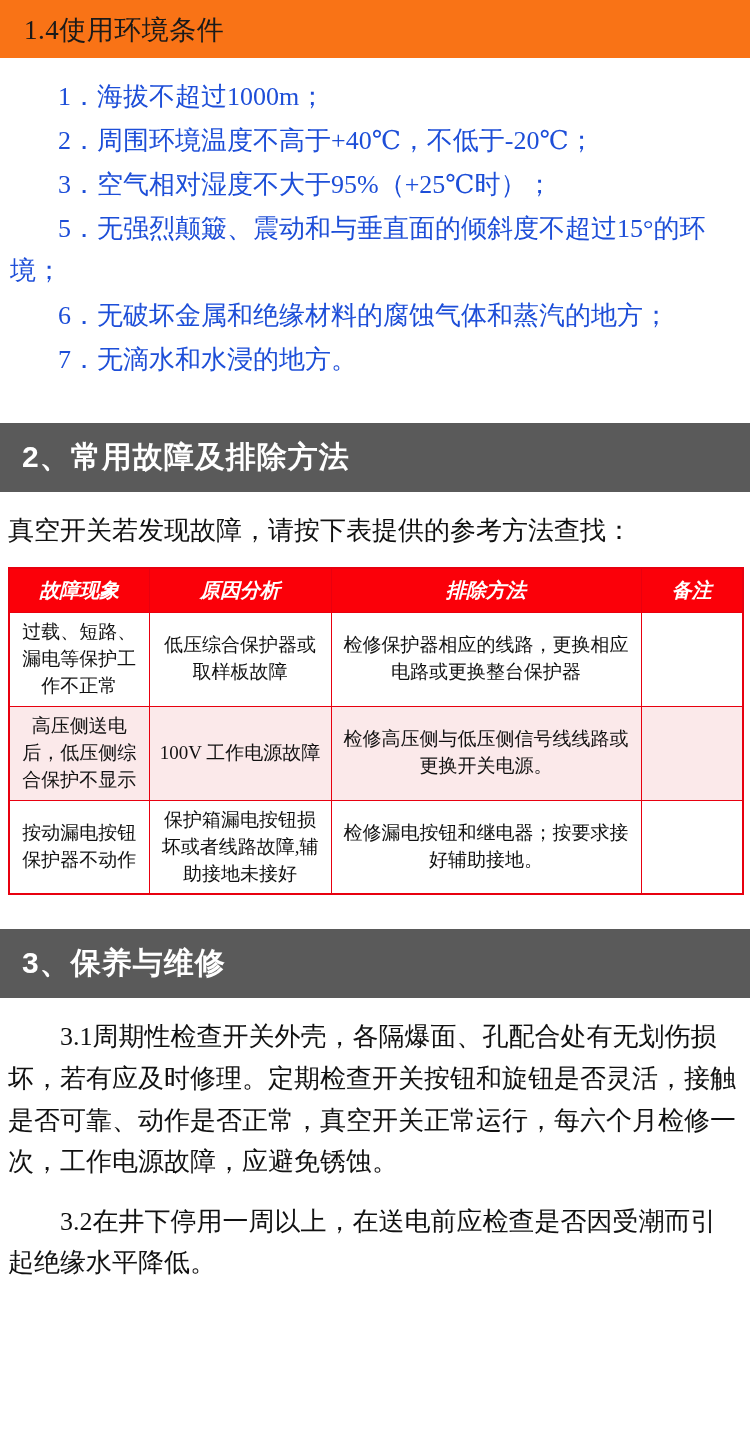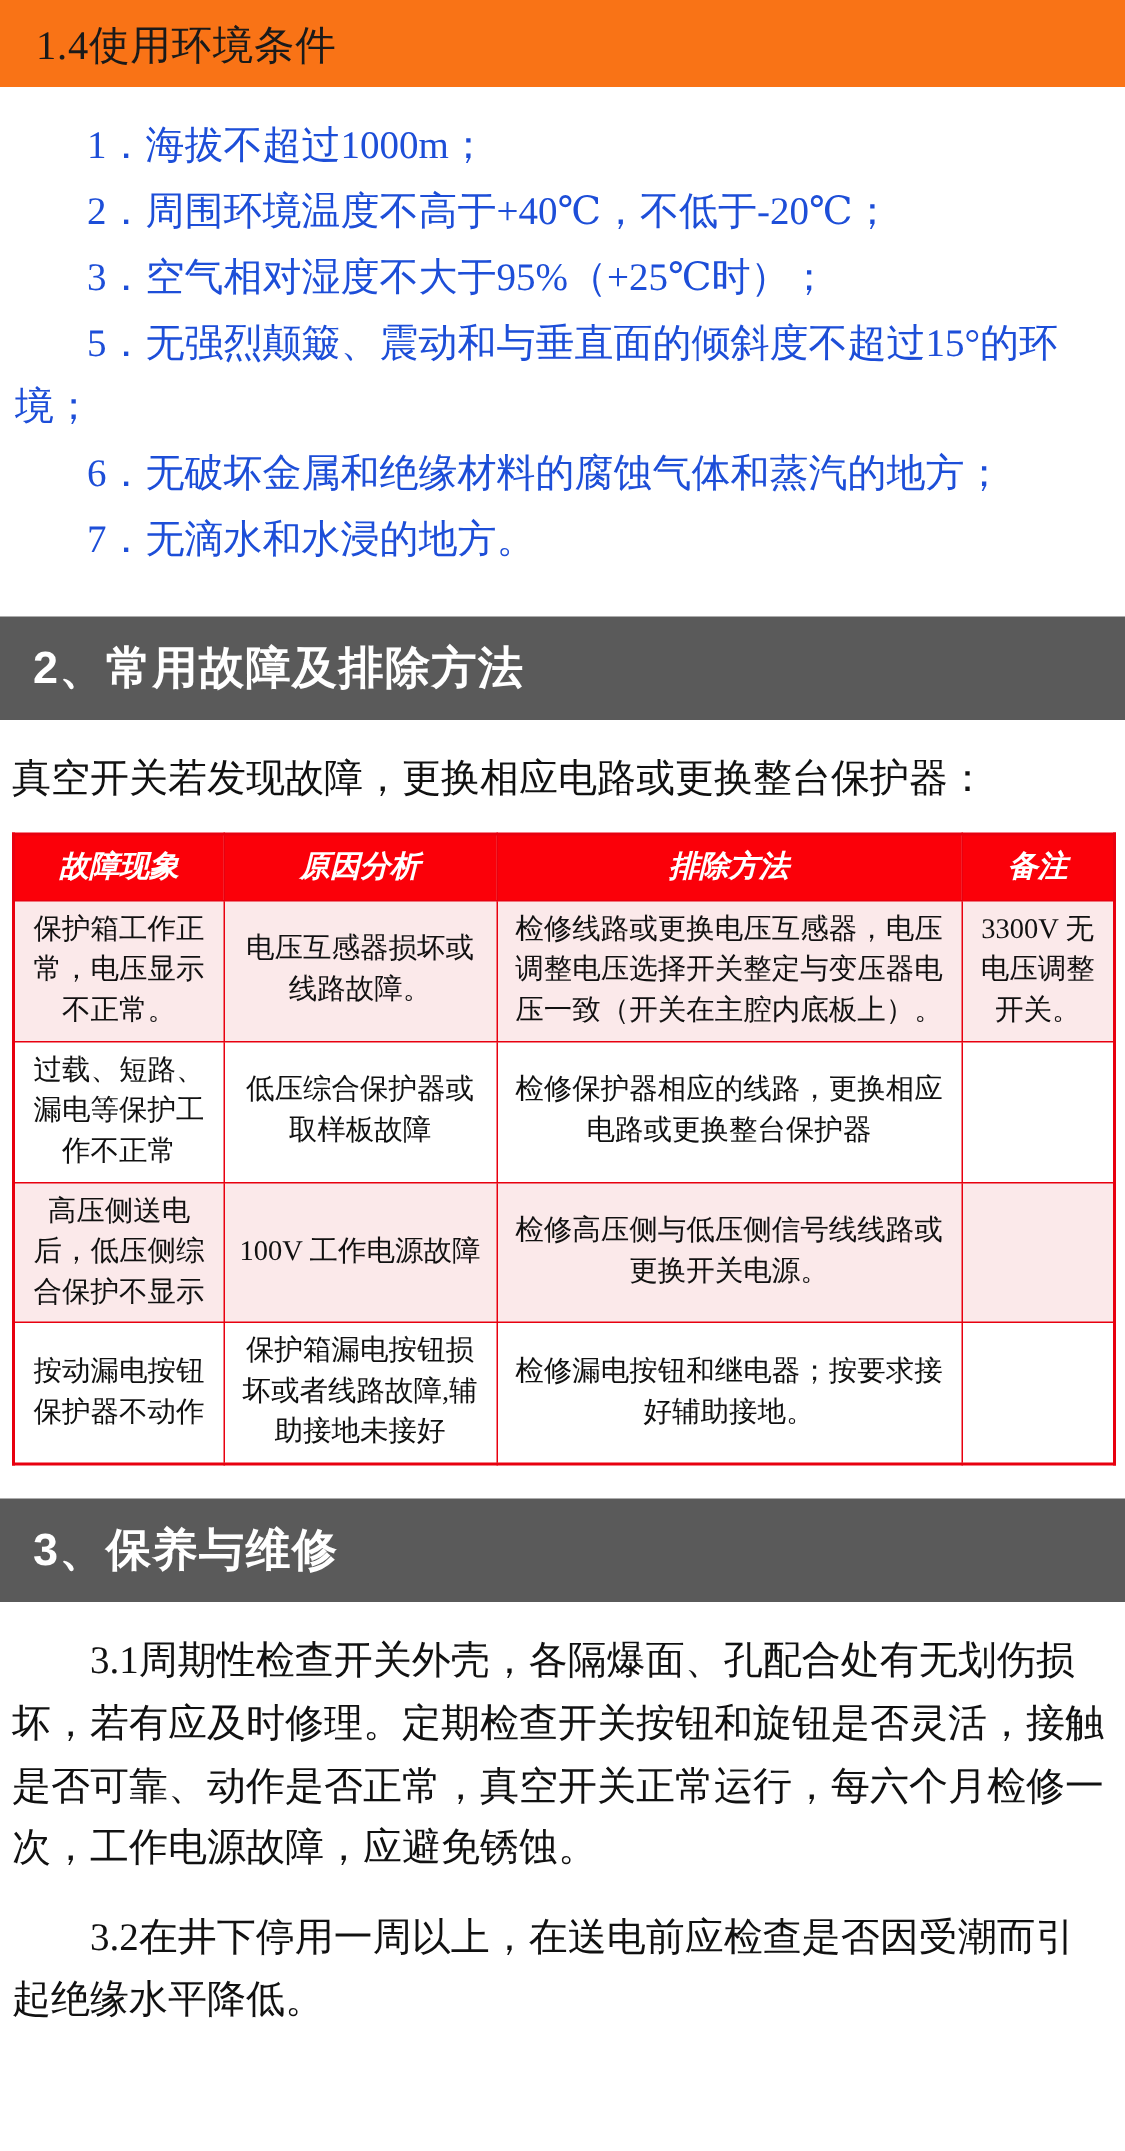--- a/index.html
+++ b/index.html
@@ -43,20 +43,21 @@
 
   
   .dark-bar {
     background: #5a5a5a;
     color: #ffffff;
     font-size: 30px;
     font-weight: bold;
     font-family: "Liberation Sans", "DejaVu Sans", sans-serif;
     padding: 14px 0 14px 22px;
     letter-spacing: 1px;
+    margin-top: 12px;
   }
   .gap-before-bar { height: 22px; }
 
   .para {
     font-size: 26px;
     line-height: 1.6;
     color: #111;
     padding: 0 8px;
     margin: 18px 0 16px 0;
   }
@@ -114,45 +115,39 @@
     <p class="list-item">3．空气相对湿度不大于95%（+25℃时）；</p>
     <p class="list-item">5．无强烈颠簸、震动和与垂直面的倾斜度不超过15°的环境；</p>
     <p class="list-item">6．无破坏金属和绝缘材料的腐蚀气体和蒸汽的地方；</p>
     <p class="list-item">7．无滴水和水浸的地方。</p>
   </div>
 
   <div class="gap-before-bar"></div>
 
   <div class="dark-bar">2、常用故障及排除方法</div>
 
-  <p class="para">真空开关若发现故障，更换相应电路或更换整台保护器：</p>
+  <p class="para">真空开关若发现故障，请按下表提供的参考方法查找：</p>
 
   <div class="table-wrap">
     <table class="fault">
       <colgroup>
         <col class="col1">
           <col class="col2">
           <col class="col3">
           <col class="col4">
       </colgroup>
       <thead>
         <tr>
           <th>故障现象</th>
           <th>原因分析</th>
           <th>排除方法</th>
           <th>备注</th>
         </tr>
       </thead>
       <tbody>
-        <tr>
-          <td class="pink">保护箱工作正常，电压显示不正常。</td>
-          <td class="pink">电压互感器损坏或线路故障。</td>
-          <td class="pink">检修线路或更换电压互感器，电压调整电压选择开关整定与变压器电压一致（开关在主腔内底板上）。</td>
-          <td class="pink">3300V 无电压调整开关。</td>
-        </tr>
         <tr>
           <td class="white">过载、短路、漏电等保护工作不正常</td>
           <td class="white">低压综合保护器或取样板故障</td>
           <td class="white">检修保护器相应的线路，更换相应电路或更换整台保护器</td>
           <td class="white"></td>
         </tr>
         <tr>
           <td class="pink">高压侧送电后，低压侧综合保护不显示</td>
           <td class="pink">100V 工作电源故障</td>
           <td class="pink">检修高压侧与低压侧信号线线路或更换开关电源。</td>

